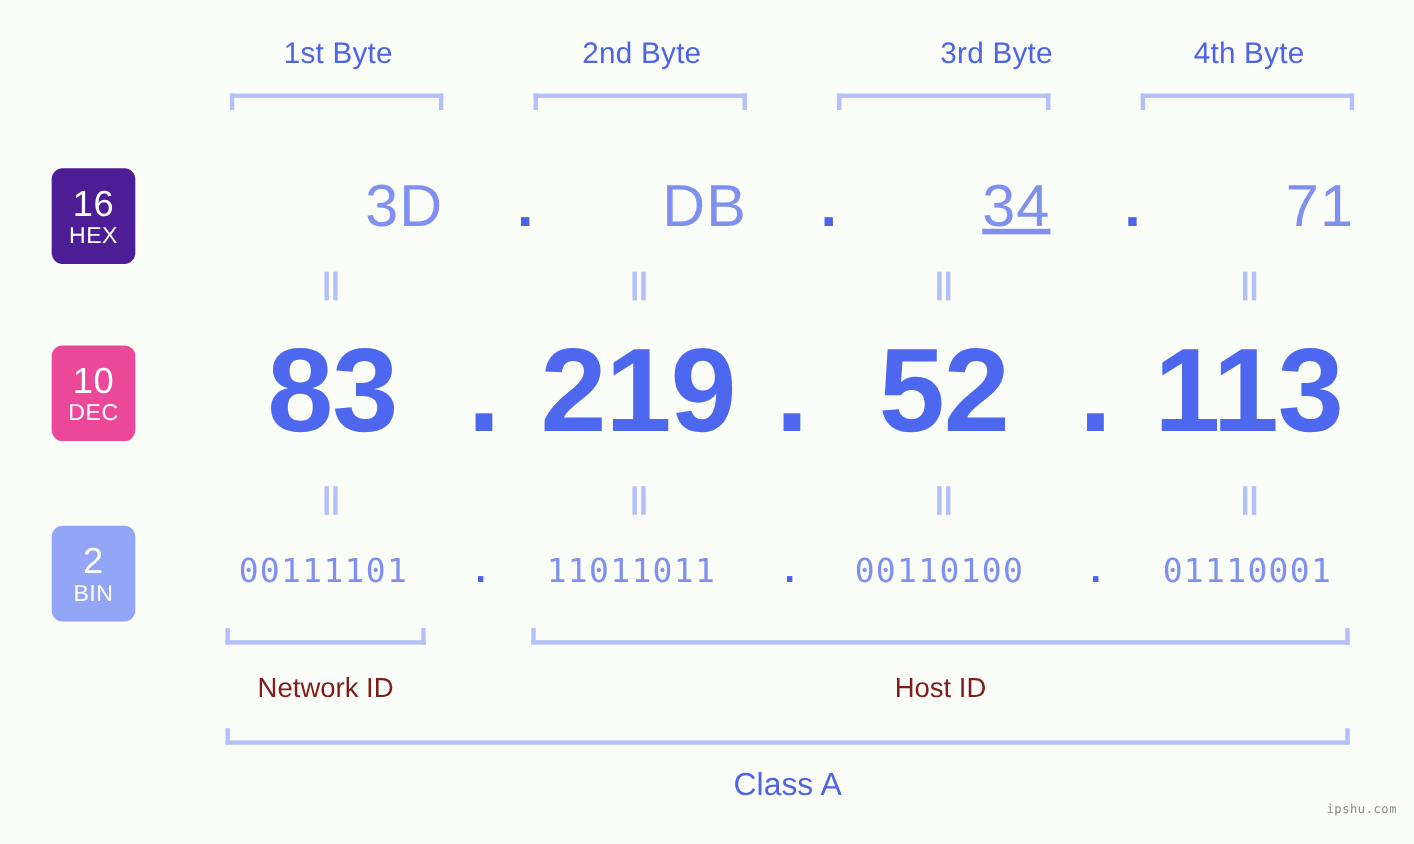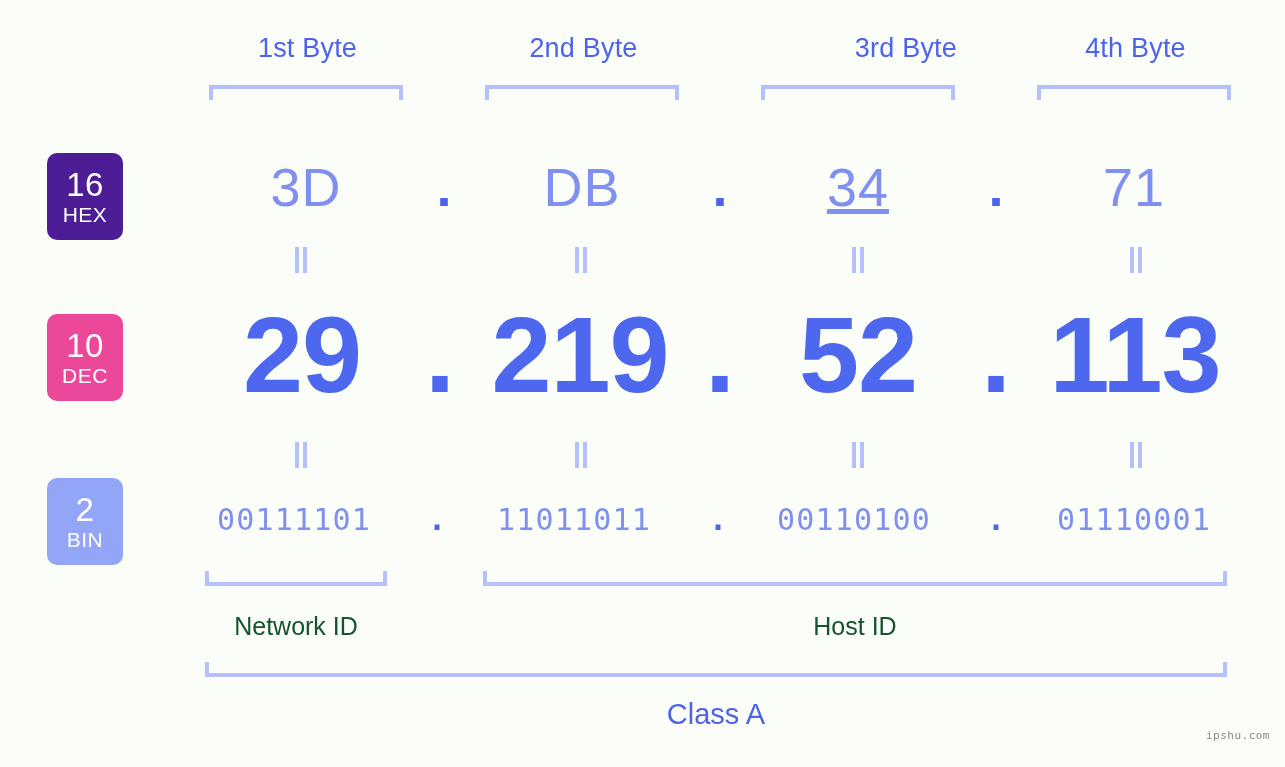--- a/index.html
+++ b/index.html
@@ -77,21 +77,21 @@
   .badge-dec { top: 314px; height: 87px; background: #ec4899; }
   .badge-bin { top: 478px; height: 87px; background: #93a5f7; }
 
   .cell {
     position: absolute;
     text-align: center;
     white-space: nowrap;
   }
 
   
-  .hex-row { top: 150px; height: 75px; }
+  .hex-row { top: 150px; height: 75px; text-align: right; }
   .hex-val {
     font-size: 54px;
     color: #8090f0;
     font-weight: 400;
     letter-spacing: 1px;
     line-height: 75px;
   }
   .hex-dot {
     font-size: 54px;
     color: #4d63e8;
@@ -147,21 +147,21 @@
     background: #b4c0fb;
   }
   .eq::before { left: 1px; }
   .eq::after { left: 9px; }
 
   
   .section-label {
     position: absolute;
     text-align: center;
     font-size: 25px;
-    color: #14532d;
+    color: #7f1d1d;
     white-space: nowrap;
   }
 
   .class-label {
     position: absolute;
     text-align: center;
     font-size: 29px;
     color: #4d63e8;
     white-space: nowrap;
   }
@@ -211,21 +211,21 @@
   <div class="cell hex-row hex-dot" style="left:679px; width:82px;">.</div>
   <div class="cell hex-row hex-val" style="left:761px; width:194px;text-decoration:underline;">34</div>
   <div class="cell hex-row hex-dot" style="left:955px; width:82px;">.</div>
   <div class="cell hex-row hex-val" style="left:1037px; width:194px;">71</div>
 
   <div class="eq" style="left:294px; top:247px;"></div>
   <div class="eq" style="left:574px; top:247px;"></div>
   <div class="eq" style="left:851px; top:247px;"></div>
   <div class="eq" style="left:1129px; top:247px;"></div>
 
-  <div class="cell dec-row dec-val" style="left:205px; width:194px;">29</div>
+  <div class="cell dec-row dec-val" style="left:205px; width:194px;">83</div>
   <div class="cell dec-row dec-dot" style="left:399px; width:82px;">.</div>
   <div class="cell dec-row dec-val" style="left:481px; width:198px;">219</div>
   <div class="cell dec-row dec-dot" style="left:679px; width:82px;">.</div>
   <div class="cell dec-row dec-val" style="left:761px; width:194px;">52</div>
   <div class="cell dec-row dec-dot" style="left:955px; width:82px;">.</div>
   <div class="cell dec-row dec-val" style="left:1035px; width:200px;text-align:center;">113</div>
 
   <div class="eq" style="left:294px; top:442px;"></div>
   <div class="eq" style="left:574px; top:442px;"></div>
   <div class="eq" style="left:851px; top:442px;"></div>

